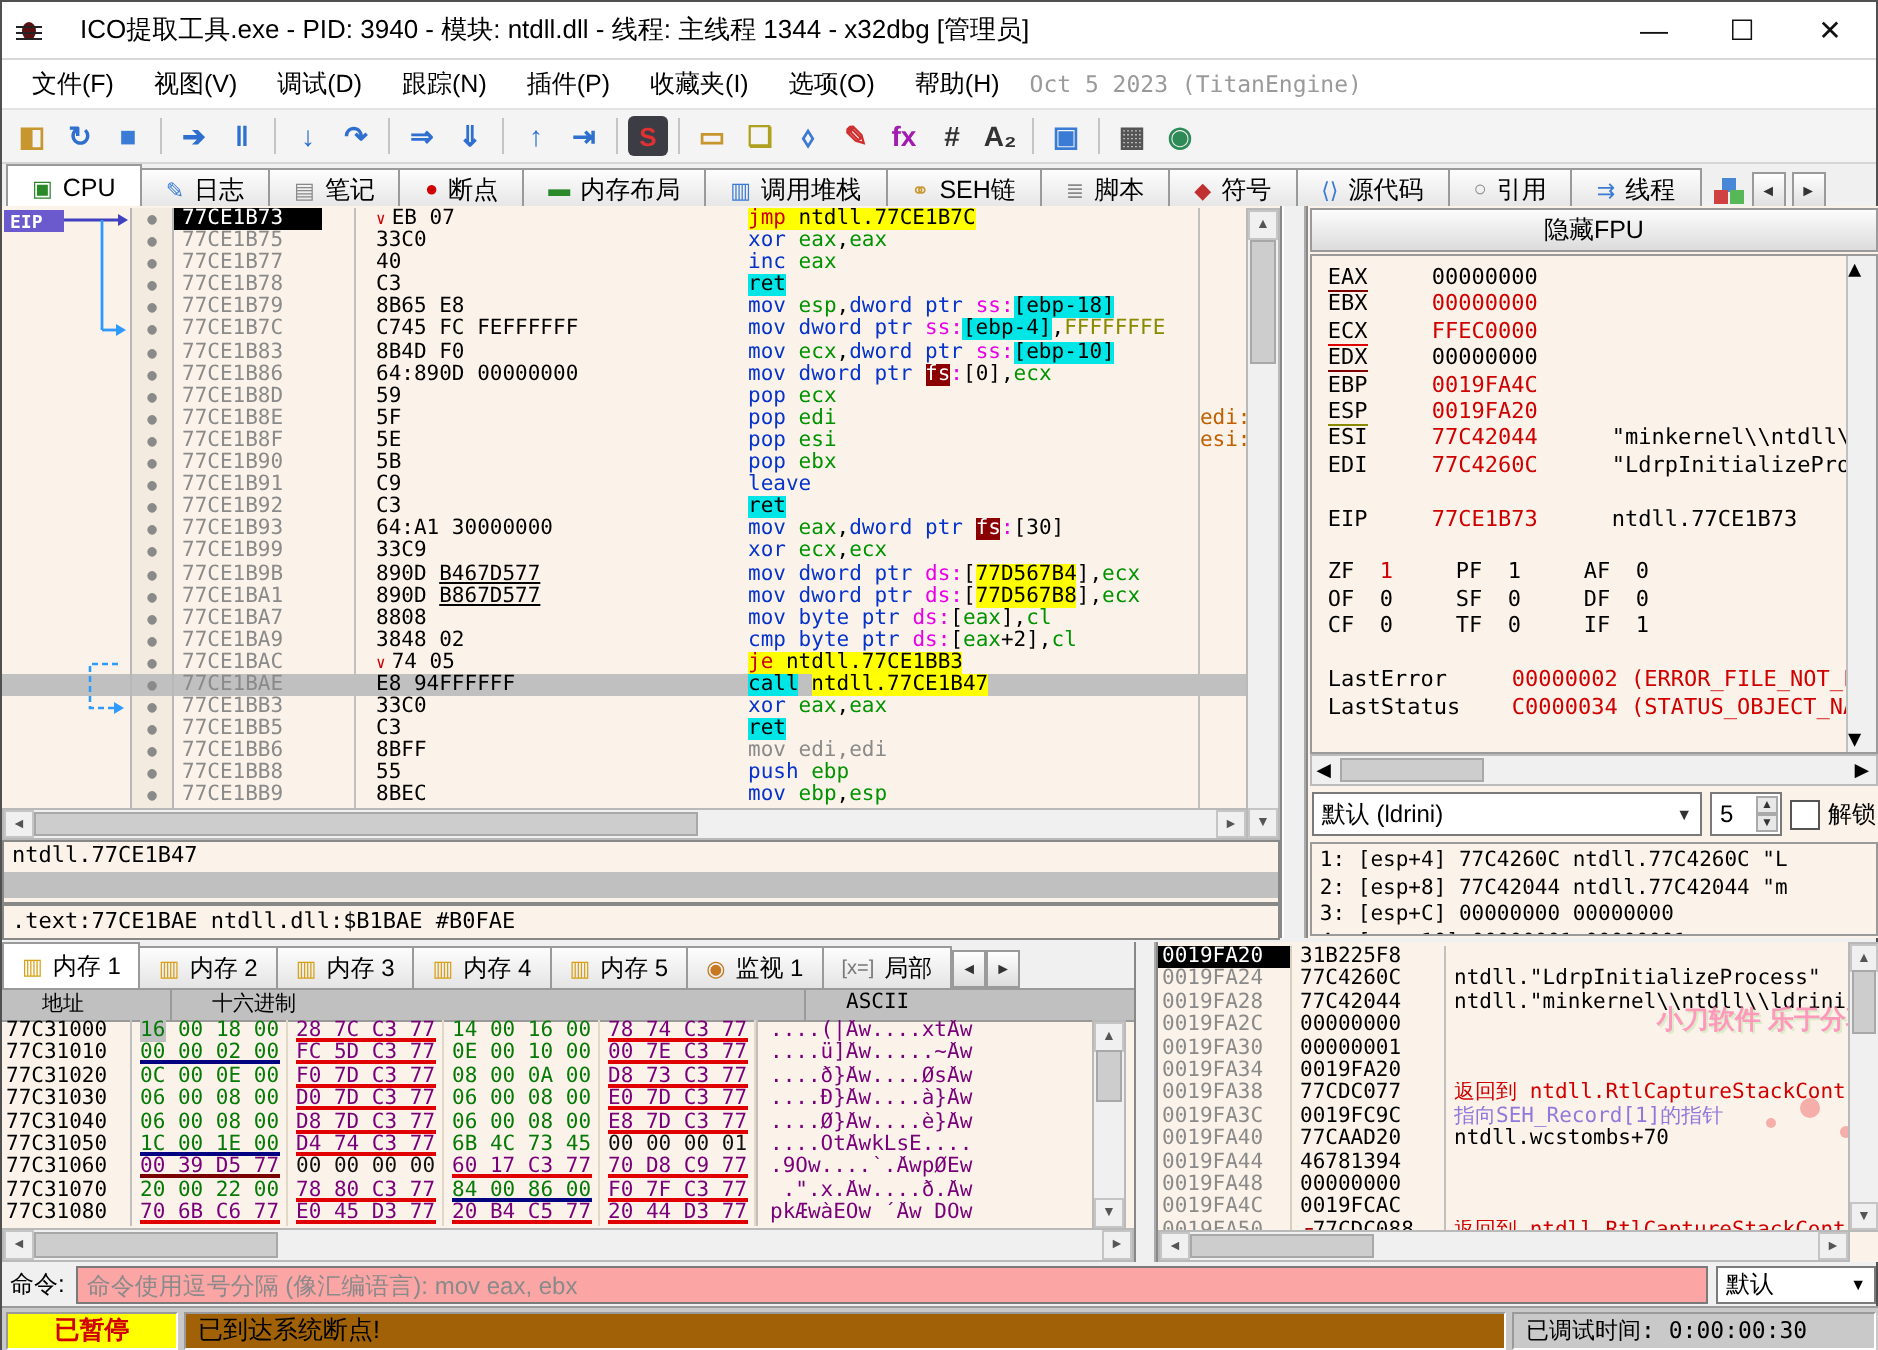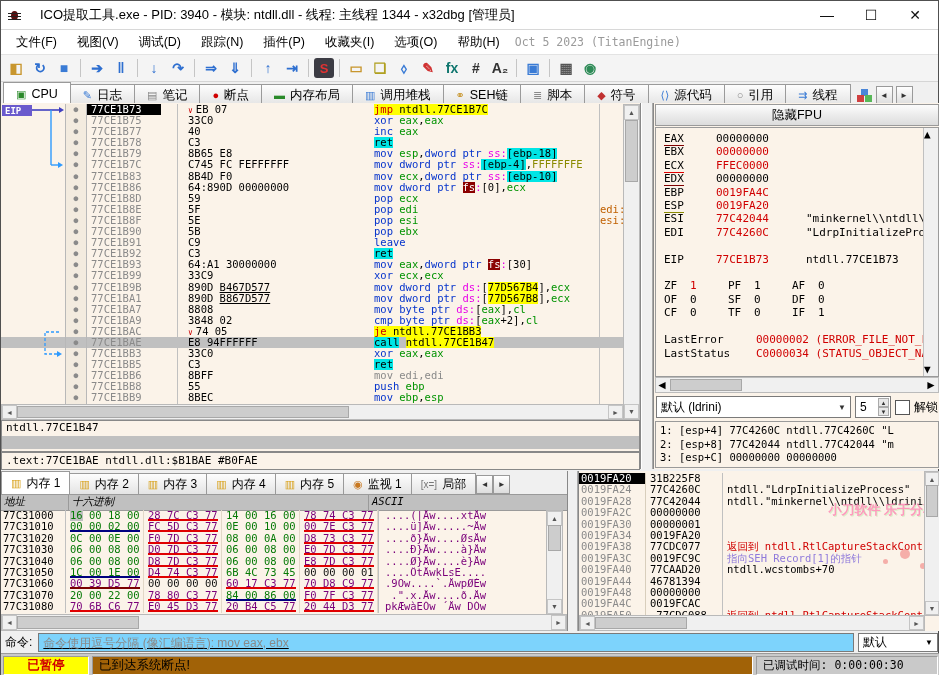--- a/index.html
+++ b/index.html
@@ -82,21 +82,21 @@
   .chk{width:13px;height:13px;border:1px solid #555;background:#fff;}
   .args{flex:1;border:1px solid #9a9a9a;margin:0 1px 1px;background:#fbf3e9;font-family:"DejaVu Sans Mono",monospace;font-size:10.5px;line-height:13.5px;padding:2px 0 0 4px;overflow:hidden;white-space:pre;position:relative;}
   
   .bottom{position:absolute;top:470px;left:0;width:939px;height:160px;display:flex;}
   .dump-wrap{width:566px;position:relative;background:#fbf3e9;border-right:1px solid #888;}
   .bsplit{width:9px;background:#f0f0f0;border-right:1px solid #aaa;}
   .stack-wrap{flex:1;position:relative;background:#fbf3e9;border-left:1px solid #888;}
   .dump-tabs{height:23px;background:#f0f0f0;display:flex;align-items:flex-end;border-bottom:1px solid #9a9a9a;overflow:hidden;}
   .dump-tabs .tab{padding:0 9px;font-size:12px;}
   .dump-head{height:15px;background:#c0c0c0;display:flex;font-family:"DejaVu Sans Mono",monospace;font-size:10.5px;border-bottom:1px solid #9a9a9a;}
-  .dump-head span{border-right:1px solid #9a9a9a;padding-left:3px;font-style:italic;}
+  .dump-head span{border-right:1px solid #9a9a9a;padding-left:20px;}
   .dump-rows{position:absolute;top:39px;left:0;width:546px;bottom:16px;overflow:hidden;font-family:"DejaVu Sans Mono",monospace;font-size:10.5px;line-height:11.4px;}
   .hrow{display:flex;white-space:pre;height:11.4px;}
   .h-addr{width:62px;flex:none;color:#000;padding-left:2px;border-right:1px solid #c0c0c0;}
   .h-grp{width:73px;flex:none;text-align:left;padding-left:4px;border-right:1px solid #e2d8c8;}
   .h-ascii{flex:1;color:#7a007a;padding-left:6px;border-left:1px solid #c0c0c0;overflow:hidden;}
   .h-g{color:#067a06}.h-k{color:#111}
   .h-p{color:#7a007a;box-shadow:inset 0 -2px #e00000}
   .h-b{color:#067a06;box-shadow:inset 0 -2px #000080}
   .h-d{color:#7a007a;box-shadow:inset 0 -2px #7a0000}
   .selbyte{background:#c0c0c0;}
@@ -110,21 +110,21 @@
   .s-val{width:72px;flex:none;color:#000;border-left:1px solid #d8cebc;padding-left:4px;}
   .s-cmt{flex:1;overflow:hidden;border-left:1px solid #c0c0c0;padding-left:4px;}
   .sc-red{color:#d00000}.sc-pur{color:#8f7adb}.sc-k{color:#000}
   .stack-vscroll{position:absolute;top:0;right:0;width:14px;bottom:15px;}
   .stack-hscroll{position:absolute;left:0;right:15px;bottom:0;height:14px;}
   .watermark{position:absolute;right:4px;top:30px;color:#ff7bae;opacity:.75;font-weight:bold;font-size:13px;white-space:nowrap;text-shadow:1px 1px 0 rgba(180,230,160,.6);}
   .splat{position:absolute;border-radius:50%;background:#f06a6a;opacity:.5;}
   
   .cmdbar{position:absolute;top:631px;left:0;width:939px;height:21px;display:flex;align-items:center;gap:4px;padding:0 2px;box-sizing:border-box;}
   .cmd-label{flex:none;padding:0 2px;}
-  .cmd-input{flex:1;height:17px;border:1px solid #7a7a7a;background:#7dd3fc;font-size:12px;padding:0 4px;color:#000;font-family:"DejaVu Sans Mono",monospace;text-decoration:underline;}
+  .cmd-input{flex:1;height:17px;border:1px solid #7a7a7a;background:#fca5a5;font-size:12px;padding:0 4px;color:#000;font-family:"DejaVu Sans Mono",monospace;}
   .cmd-input::placeholder{color:#8a8a8a;font-family:"Liberation Sans",sans-serif;}
   .cmd-combo{flex:none;width:70px;height:17px;border:1px solid #7a7a7a;background:#fff;display:flex;align-items:center;padding:0 4px;font-size:12px;}
   .statusbar{position:absolute;top:652px;left:0;width:939px;height:23px;background:#c9c9c9;display:flex;align-items:center;gap:3px;padding:0 2px;box-sizing:border-box;border-top:1px solid #9a9a9a;}
   .cell{height:17px;border:1px solid #9a9a9a;border-bottom-color:#fff;border-right-color:#fff;display:flex;align-items:center;padding:0 6px;font-size:12.5px;}
   .cell.paused{background:#ffff00;color:#d00000;font-weight:bold;width:72px;justify-content:center;}
   .cell.msg{flex:1;background:#a16207;}
   .cell.time{width:168px;background:#c9c9c9;font-family:"DejaVu Sans Mono",monospace;font-size:11.5px;}
 </style>
 </head>
 <body>
@@ -169,21 +169,21 @@
       <span class="tsep"></span>
       <span class="ticon" style="color: rgb(46, 111, 208);">↑</span>
       <span class="ticon" style="color: rgb(46, 111, 208);">⇥</span>
       <span class="tsep"></span>
       <span class="ticon sbadge" style="color: rgb(224, 50, 50);">S</span>
       <span class="tsep"></span>
       <span class="ticon" style="color: rgb(200, 150, 46);">▭</span>
       <span class="ticon" style="color: rgb(176, 160, 32);">❏</span>
       <span class="ticon" style="color: rgb(58, 123, 213);">⬨</span>
       <span class="ticon" style="color: rgb(208, 48, 48);">✎</span>
-      <span class="ticon" style="color: #0f766e;">fx</span>
+      <span class="ticon" style="color: #a21caf;">fx</span>
       <span class="ticon" style="color: rgb(51, 51, 51);">#</span>
       <span class="ticon" style="color: rgb(51, 51, 51);">A₂</span>
       <span class="tsep"></span>
       <span class="ticon" style="color: rgb(58, 123, 213);">▣</span>
       <span class="tsep"></span>
       <span class="ticon" style="color: rgb(85, 85, 85);">▦</span>
       <span class="ticon" style="color: rgb(46, 139, 87);">◉</span>
     </div>
 
   <div class="tabbar" id="tabbar">

